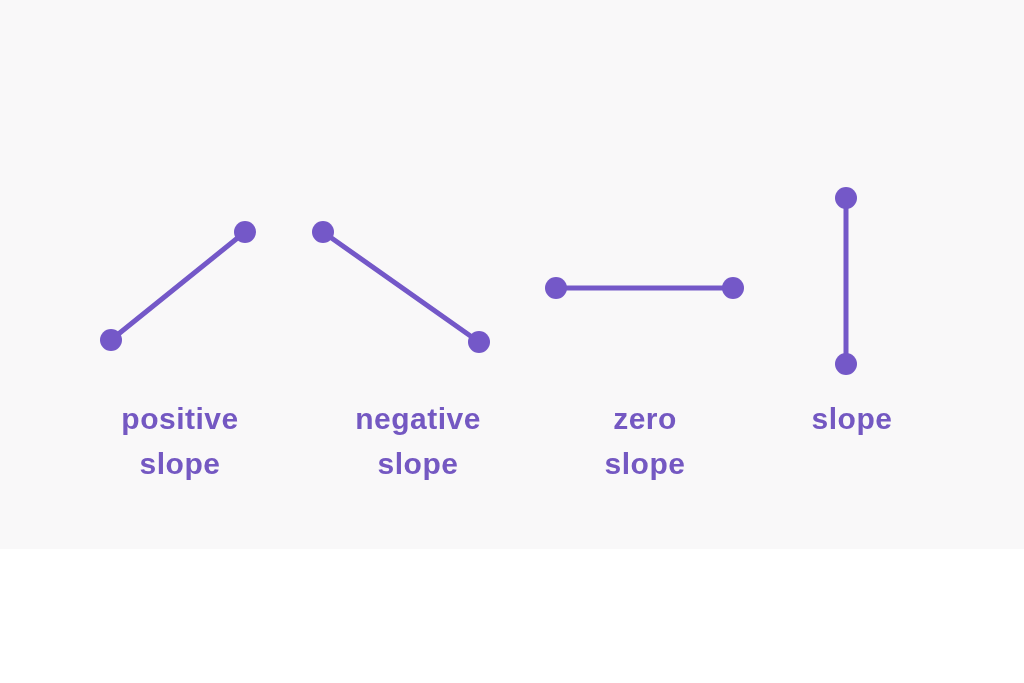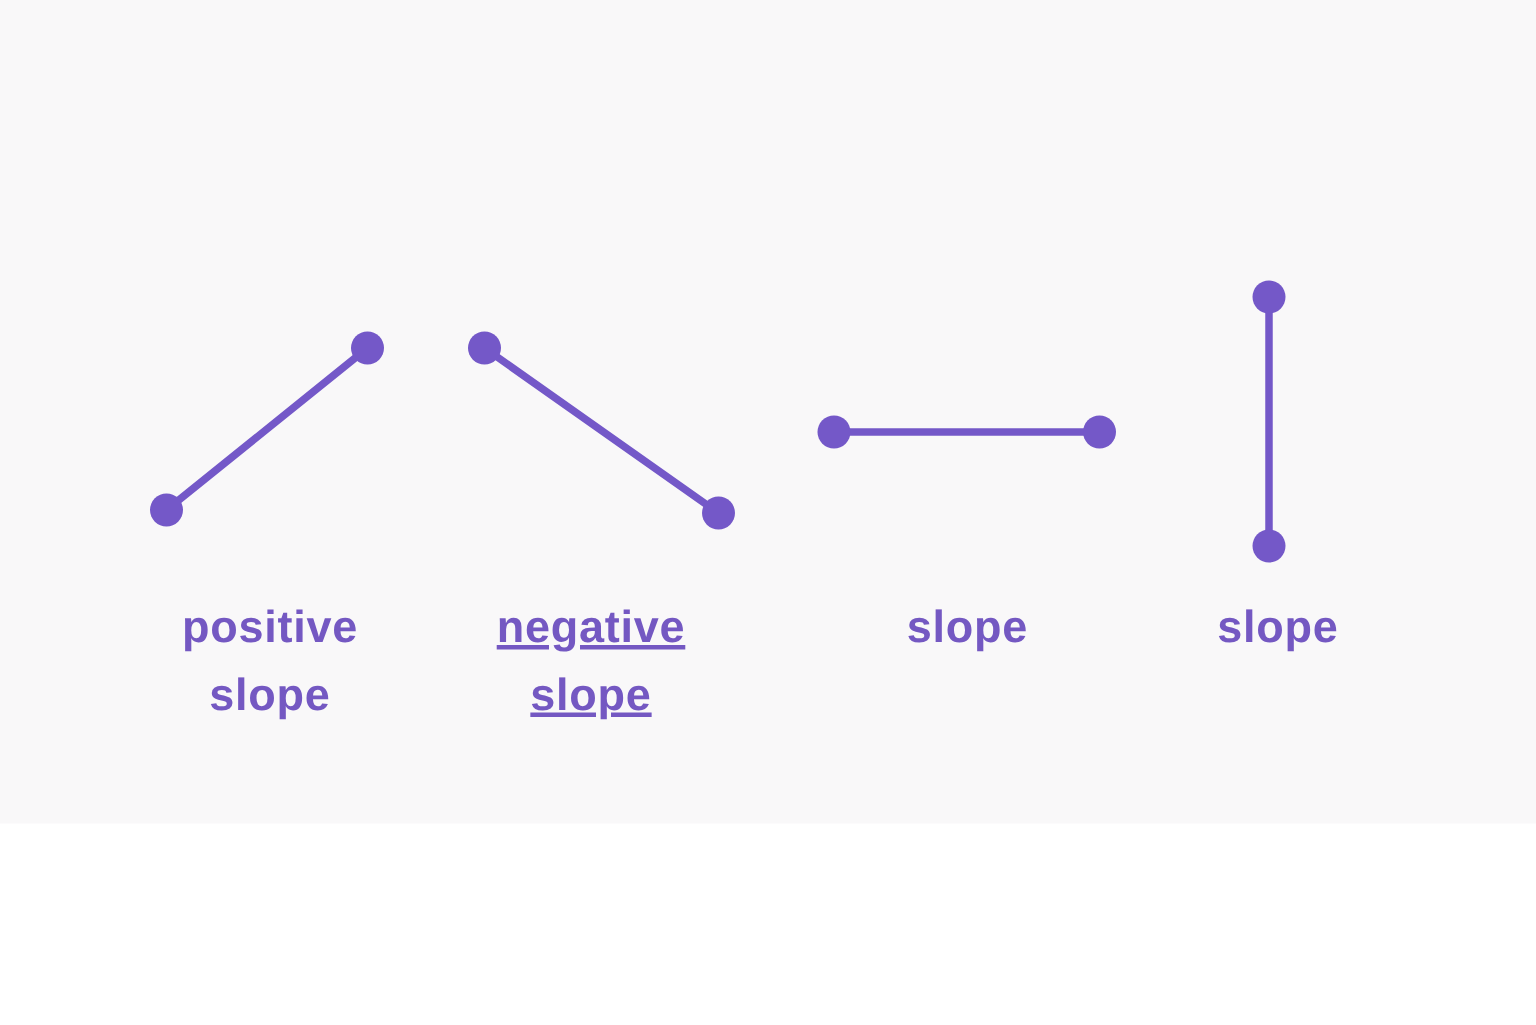--- a/index.html
+++ b/index.html
@@ -30,21 +30,21 @@
     top: 396px;
     width: 220px;
     text-align: center;
     font-size: 30px;
     font-weight: 700;
     line-height: 45px;
     letter-spacing: 0.5px;
   }
   .slope-label span { display: block; }
   .label-pos-0 { left: 70px; }
-  .label-pos-1 { left: 284px; text-decoration: underline; }
+  .label-pos-1 { left: 308px; }
   .label-pos-2 { left: 535px; }
   .label-pos-3 { left: 742px; }
 </style>
 </head>
 <body>
 
 <div class="canvas" style="background: rgb(249, 248, 249);">
 
   <svg id="diagram-svg" xmlns="http://www.w3.org/2000/svg" viewBox="0 0 1024 683">
       <g>
@@ -73,20 +73,21 @@
     <span>positive</span>
     <span>slope</span>
   </div>
 
   <div class="slope-label label-pos-1" style="color: rgb(116, 88, 194);">
     <span>negative</span>
     <span>slope</span>
   </div>
 
   <div class="slope-label label-pos-2" style="color: rgb(116, 88, 194);">
+    <span>zero</span>
     <span>slope</span>
   </div>
 
   <div class="slope-label label-pos-3" style="color: rgb(116, 88, 194);">
     <span>slope</span>
   </div>
 
 </div>
 
 </body></html>

